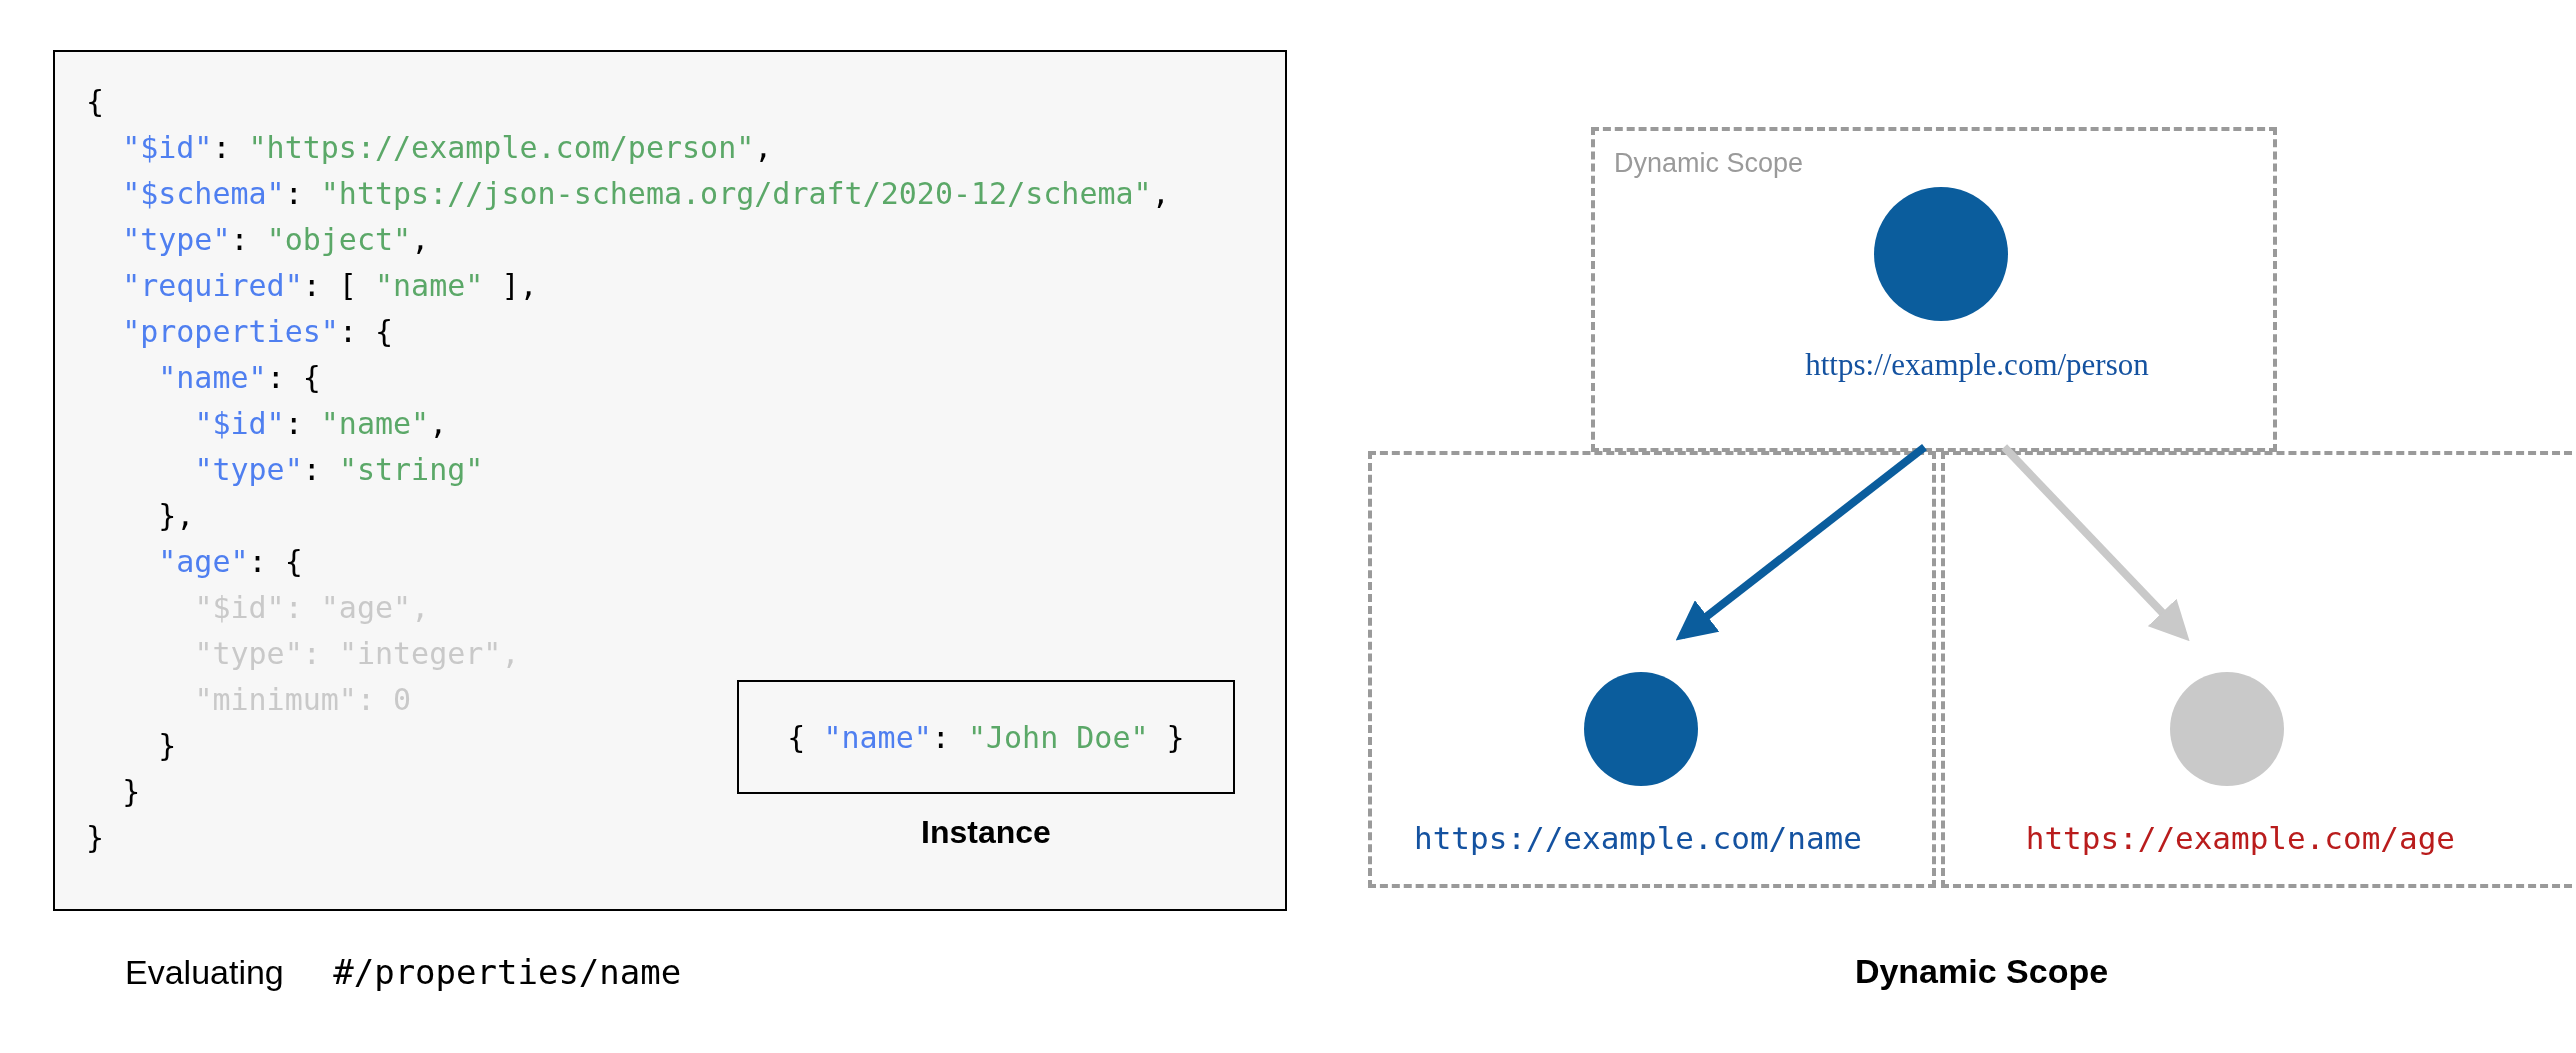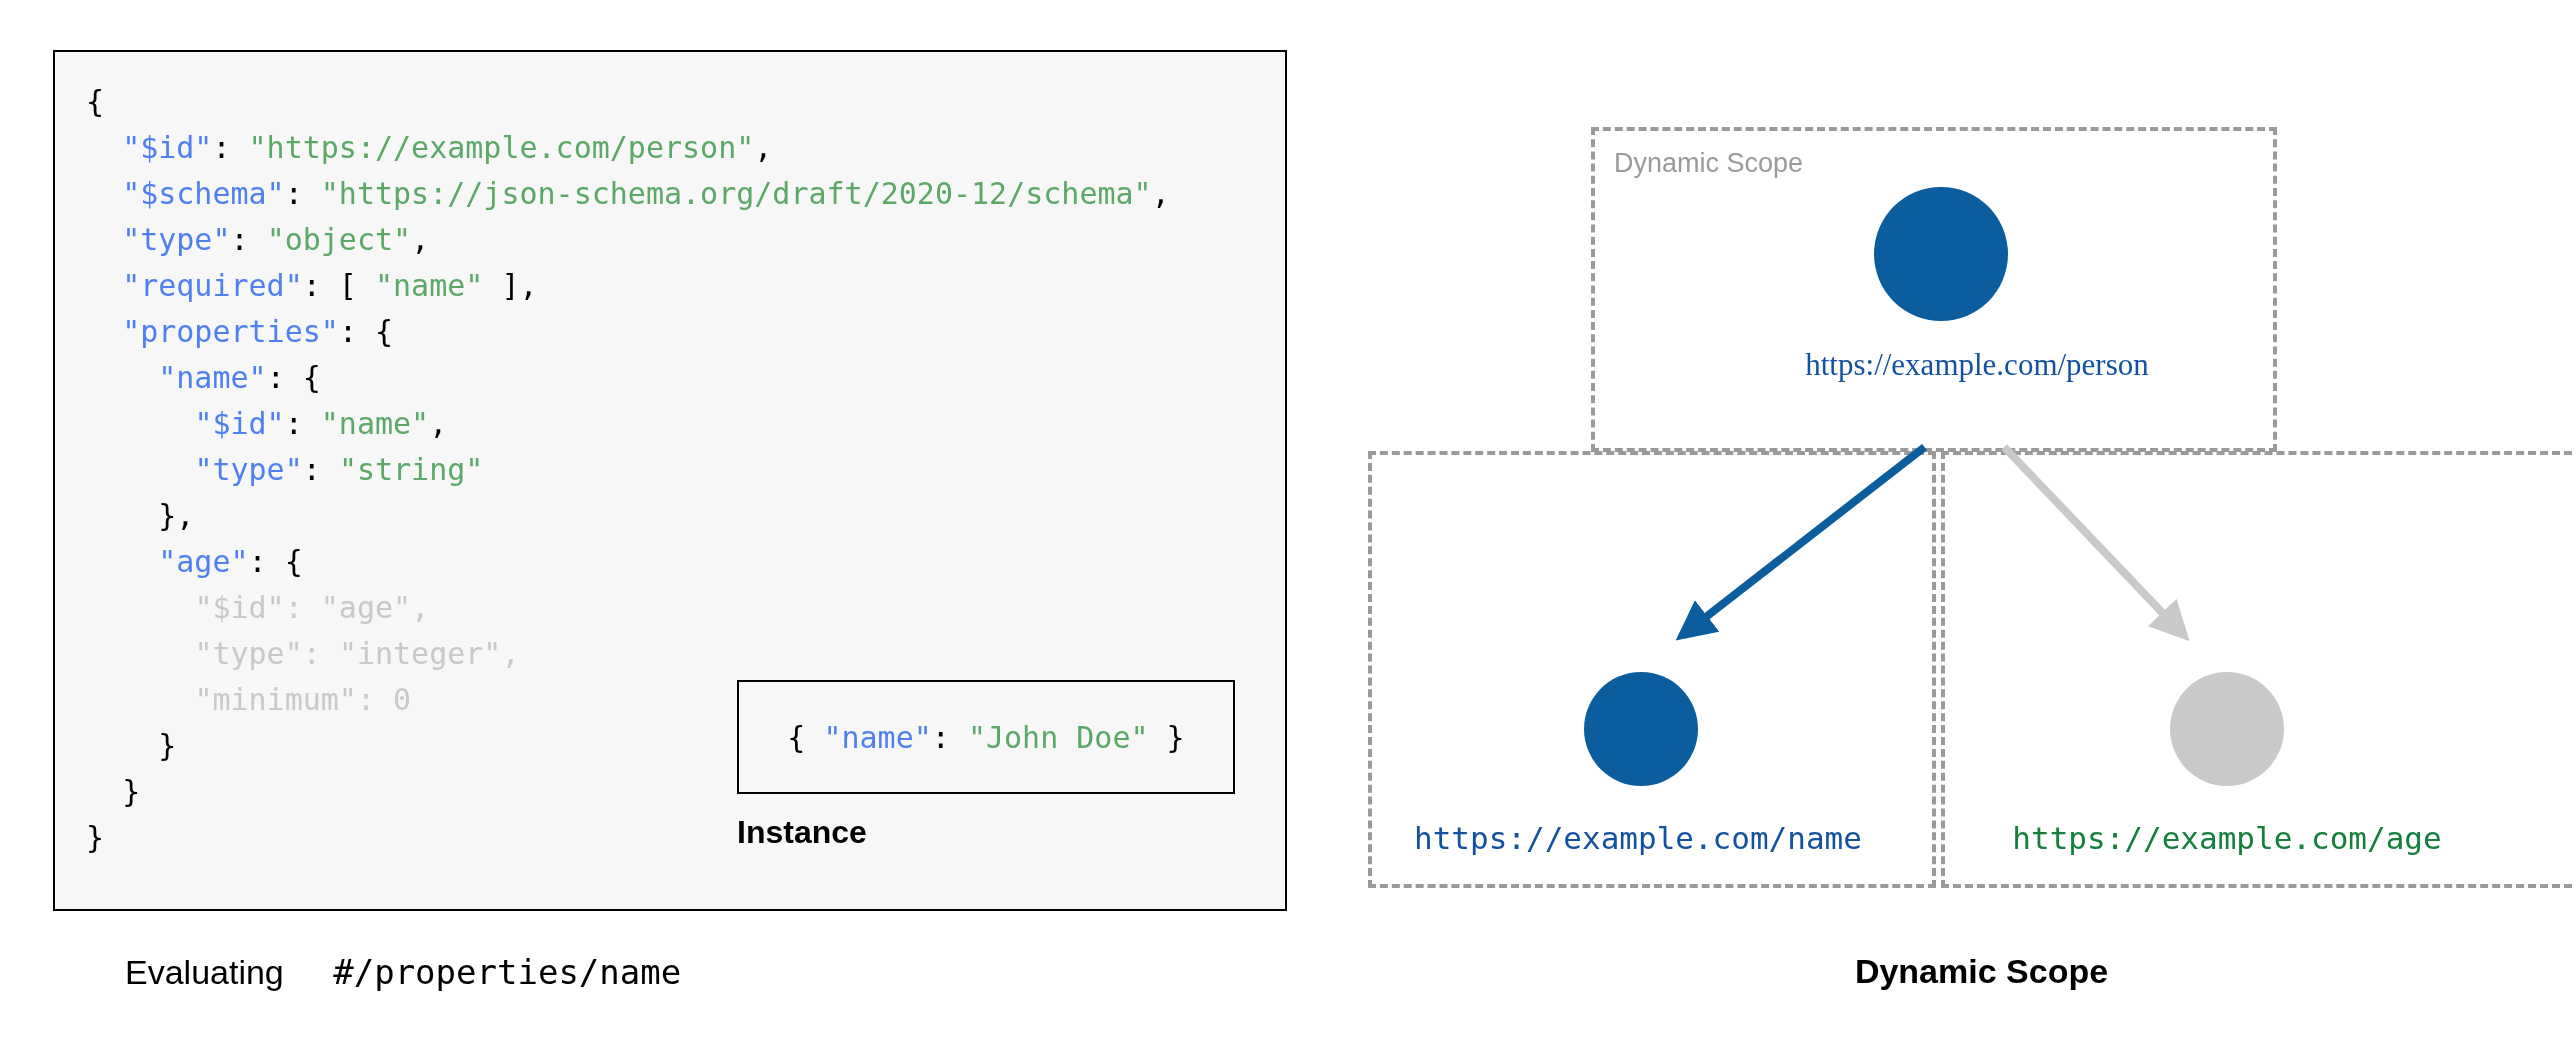--- a/index.html
+++ b/index.html
@@ -59,20 +59,21 @@
   #instance-code {
     font-family: "DejaVu Sans Mono", monospace;
     font-size: 30px;
     white-space: pre;
   }
   #instance-caption {
     position: absolute;
     left: 682px;
     top: 762px;
     width: 498px;
+    text-align: center;
     font-size: 32px;
     font-weight: bold;
     color: #000000;
   }
 
   
   #left-caption {
     position: absolute;
     left: 125px;
     top: 952px;
@@ -177,24 +178,24 @@
     left: 815px;  
     top: 587px;
     width: 114px;
     height: 114px;
   }
   #label-age {
     position: absolute;
     left: 644px;
     top: 735px;
     width: 456px;
-    text-align: center;
+    text-align: right;
     font-family: "DejaVu Sans Mono", monospace;
     font-size: 31px;
-    color: #15803d;
+    color: #b91c1c;
     white-space: nowrap;
   }
 
   #arrows {
     position: absolute;
     left: 0;
     top: 0;
     width: 1221px;
     height: 854px;
     pointer-events: none;

